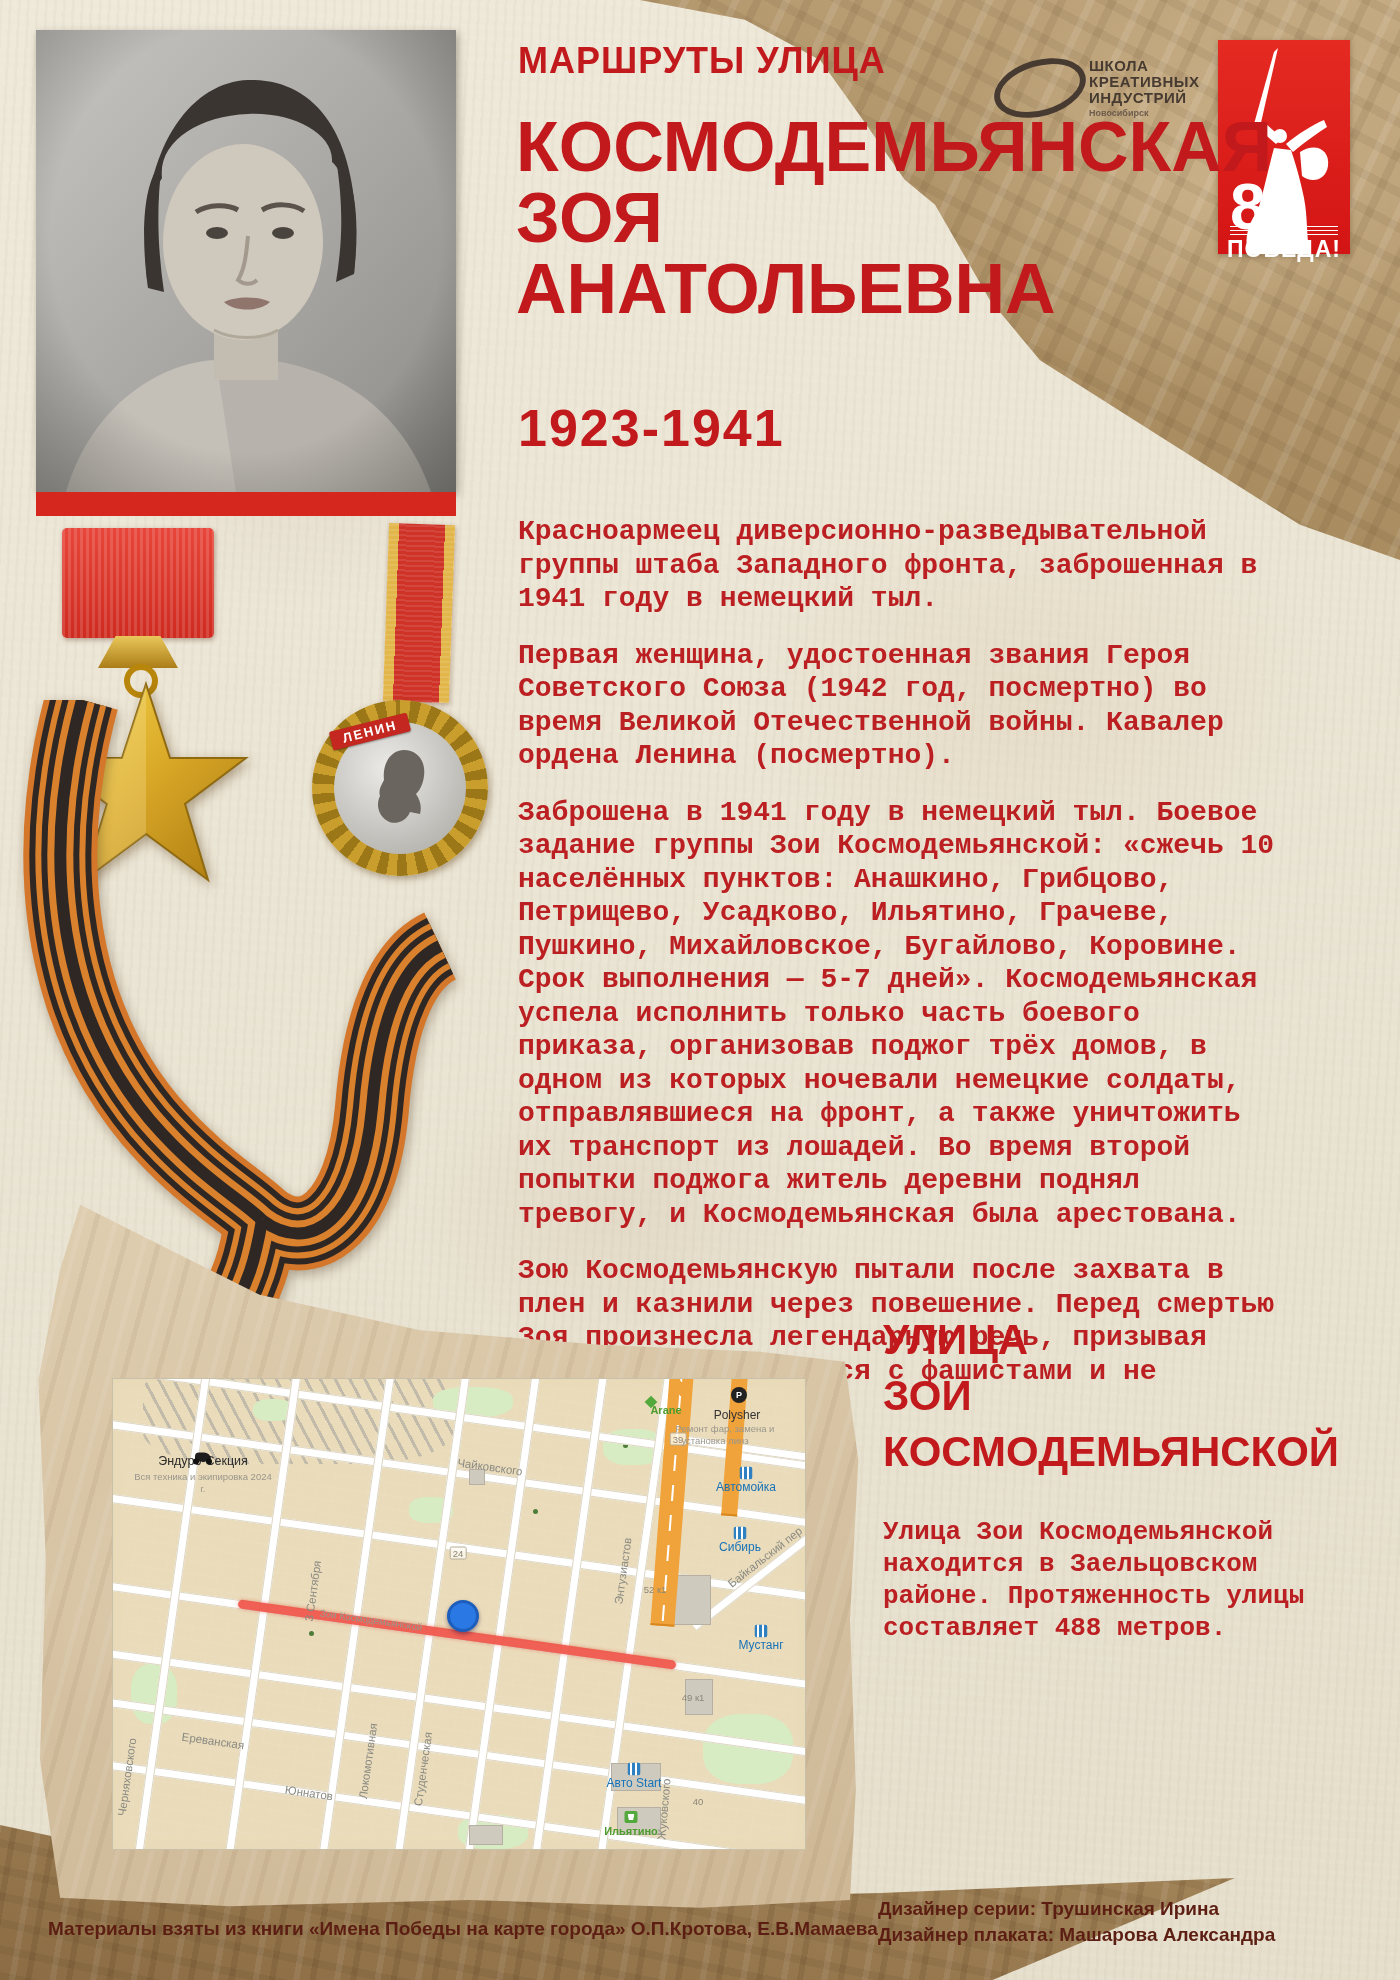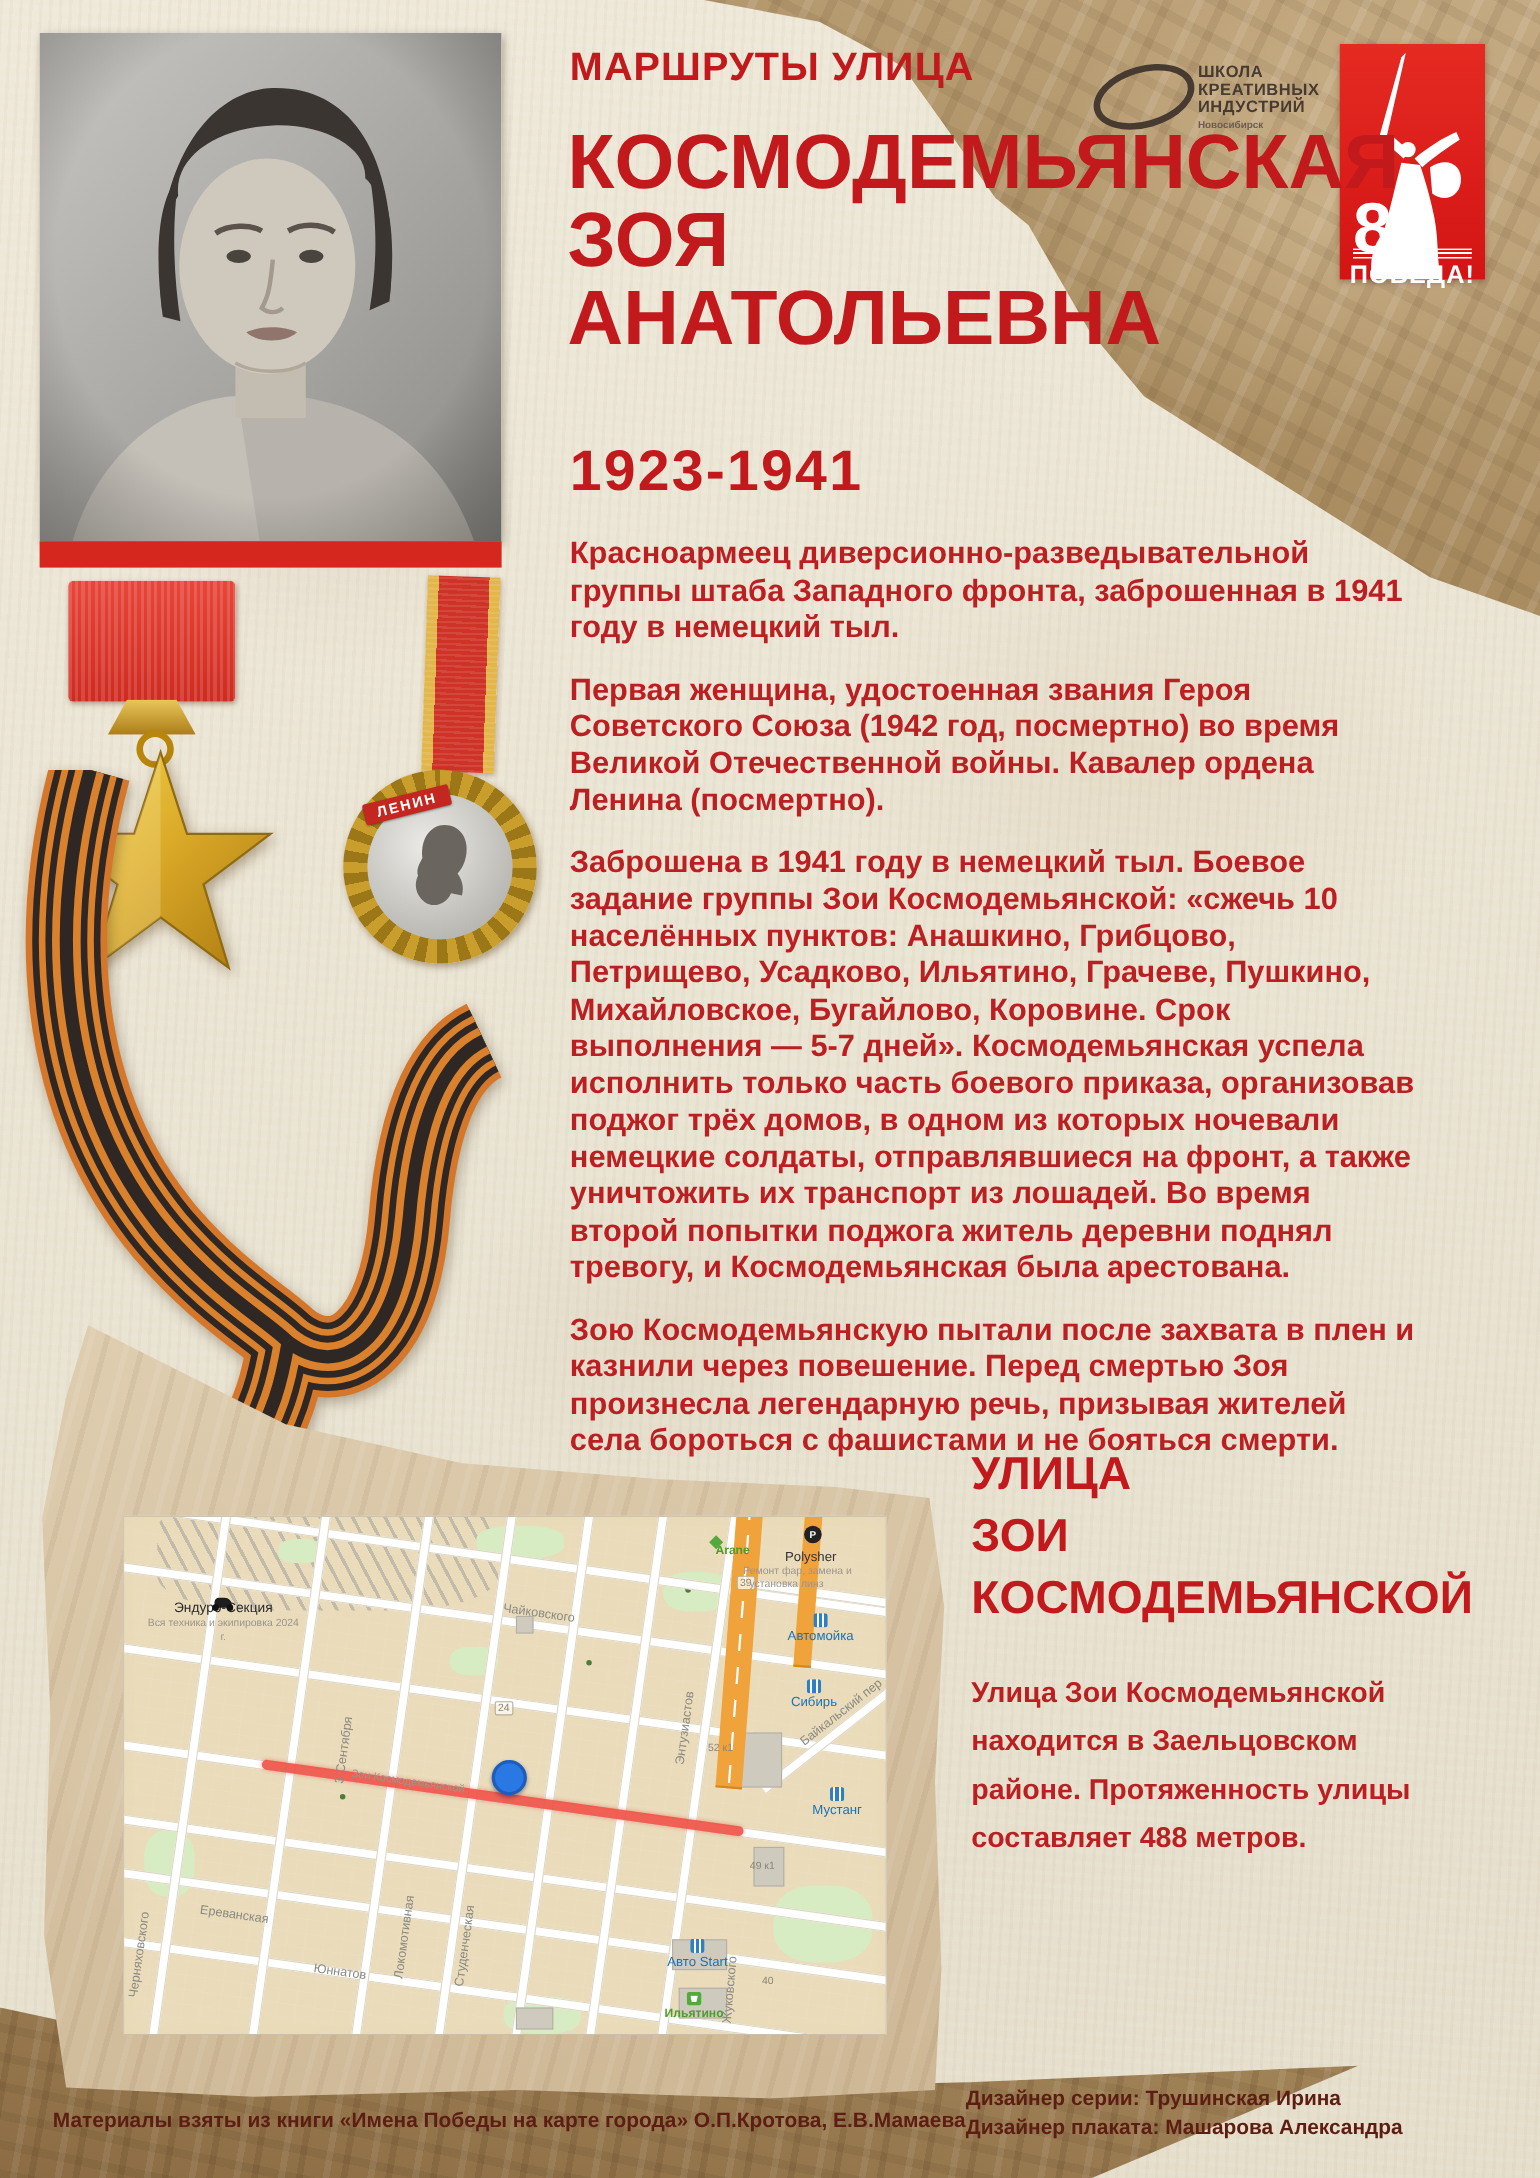--- a/index.html
+++ b/index.html
@@ -30,21 +30,21 @@
       linear-gradient(190deg,#a98b5f,#8b6c44);
     filter:drop-shadow(0 -3px 5px rgba(60,40,15,.3));}
   
   #portrait{left:36px;top:30px;width:420px;height:462px;box-shadow:2px 3px 8px rgba(50,40,20,.35);}
   #red-strip{left:36px;top:492px;width:420px;height:24px;background:#d6271e;}
   
   .red{color:#c2191c;}
   #series-title{left:518px;top:40px;font-size:36px;font-weight:bold;letter-spacing:1px;}
   #title{left:516px;top:112px;font-size:70px;line-height:71px;font-weight:bold;letter-spacing:0;}
   #years{left:518px;top:398px;font-size:52px;font-weight:bold;letter-spacing:2px;}
-  #paragraphs{left:518px;top:486px;width:768px;font-size:28px;line-height:33.5px;font-weight:bold;color:#bc1f22;}
+  #paragraphs{left:518px;top:515px;width:768px;font-size:28px;line-height:33.5px;font-weight:bold;color:#bc1f22;font-family:Liberation Mono, monospace;}
   #paragraphs p{margin:0 0 23px 0;}
   
   #logo{left:985px;top:52px;width:230px;height:70px;color:#463a31;}
   #logo-ellipse{left:8px;top:8px;width:82px;height:44px;border:6px solid #463a31;border-radius:50%;transform:rotate(-16deg);}
   #logo-text{left:104px;top:6px;font-size:15px;line-height:16px;font-weight:bold;letter-spacing:.5px;}
   #logo-city{left:104px;top:56px;font-size:9px;color:#6d5c4e;font-weight:bold;}
   
   #badge{left:1218px;top:40px;width:132px;height:214px;background:linear-gradient(180deg,#e52a22,#d31414);box-shadow:0 2px 6px rgba(60,30,10,.35);}
   #badge svg{position:absolute;left:0;top:0;}
   #badge-80{left:12px;top:130px;font-size:64px;font-weight:bold;color:#fff;letter-spacing:-2px;}
@@ -112,21 +112,21 @@
   .mic-dark-circle{width:16px;height:16px;border-radius:50%;background:#222;color:#fff;font-size:9px;line-height:16px;text-align:center;font-weight:bold;}
   .mic-diamond{width:9px;height:9px;background:#53a93c;}
   .mic-blue{width:13px;height:13px;border-radius:3px;background:#2f80c0;
     background-image:linear-gradient(90deg,rgba(0,0,0,0) 0 3px,#fff 3px 5px,rgba(0,0,0,0) 5px 8px,#fff 8px 10px,rgba(0,0,0,0) 10px);}
   .mic-basket{width:13px;height:12px;border-radius:2px;background:#53a93c;position:relative;}
   .mic-basket::after{content:"";position:absolute;left:3px;top:3px;width:7px;height:6px;background:#fff;clip-path:polygon(0 0,100% 0,80% 100%,20% 100%);}
   .mic-moto{width:16px;height:9px;background:#1d1d1d;border-radius:4px 7px 2px 2px;position:relative;}
   .mic-moto::before{content:"";position:absolute;left:-2px;bottom:-3px;width:6px;height:6px;border-radius:50%;background:#111;box-shadow:13px 0 #111;}
   
   #street-heading{left:883px;top:1312px;font-size:42px;line-height:56px;font-weight:bold;}
-  #street-desc{left:883px;top:1516px;width:440px;font-size:26px;line-height:44px;font-weight:bold;color:#bc1f22;}
+  #street-desc{left:883px;top:1516px;width:440px;font-size:26px;line-height:32px;font-weight:bold;color:#bc1f22;font-family:Liberation Mono, monospace;}
   
   .footer{font-weight:bold;color:#5c1d12;}
   #footer-source{left:48px;top:1918px;font-size:19px;}
   #footer-designers{left:878px;top:1896px;font-size:19px;line-height:26px;}
 </style>
 </head>
 <body>
 
 <div id="poster">
 

